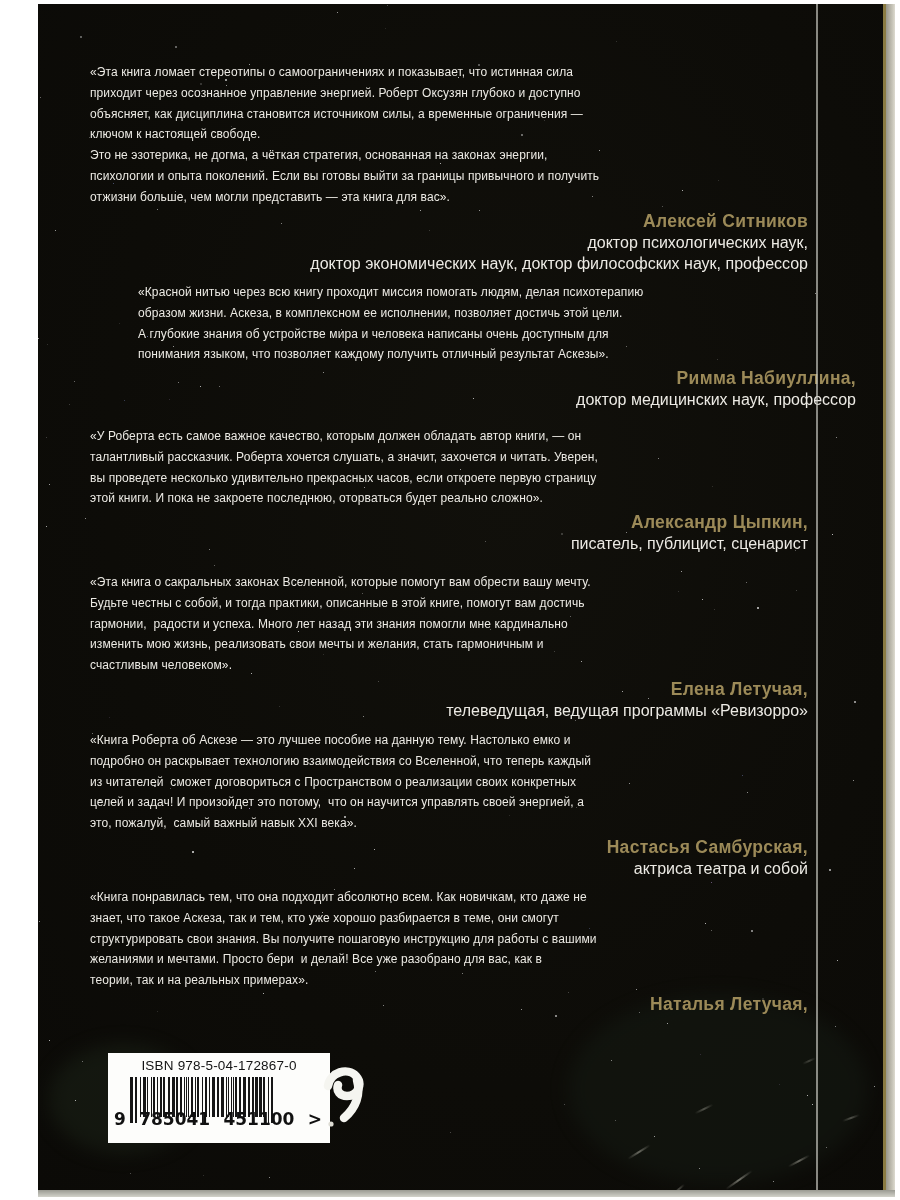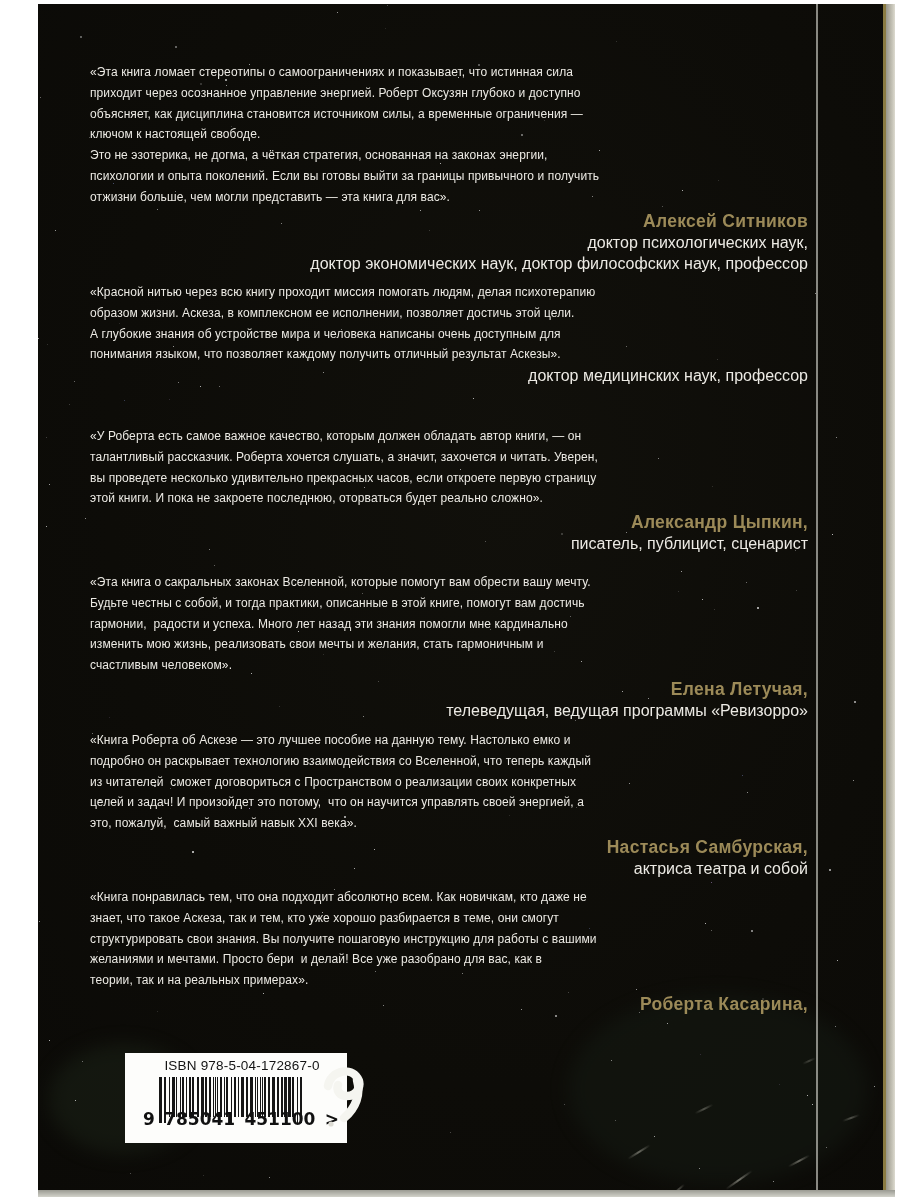--- a/index.html
+++ b/index.html
@@ -22,24 +22,24 @@
   .smudge.b{left:530px;top:990px;width:300px;height:190px;background:#161d15;opacity:.45;}
   .scratch{position:absolute;width:2px;background:linear-gradient(180deg,transparent,#e8e6d8,transparent);
            filter:blur(.4px);}
   .star{position:absolute;border-radius:50%;}
   
   .quote{position:absolute;left:52px;width:718px;}
   .quote-text{white-space:pre;color:#eceae4;font-size:12px;line-height:20.8px;letter-spacing:.1px;}
   .quote-author{margin-top:2px;text-align:right;color:#9c8a58;font-weight:bold;
                 font-size:17.5px;line-height:22px;letter-spacing:.3px;}
   .quote-role{white-space:pre-line;text-align:right;color:#eceae4;font-size:16px;line-height:21px;}
-  .q0{top:58px;} .q1{top:278px;} .q2{top:422px;} .q3{top:568px;} .q4{top:726px;} .q5{top:883px;}
+  .q0{top:58px;} .q1{top:278px;margin-left:48px;} .q2{top:422px;} .q3{top:568px;} .q4{top:726px;} .q5{top:883px;}
   
   .barcode-box{position:absolute;left:70px;top:1049px;width:222px;height:90px;background:#fdfdfb;
-               box-sizing:border-box;padding:5px 8px 0 20px;margin-left:17px;}
+               box-sizing:border-box;padding:5px 8px 0 8px;}
   .isbn-label{text-align:center;color:#141414;font-size:13.5px;line-height:16px;letter-spacing:.2px;
               font-family:"Liberation Sans",sans-serif;}
   .bars{display:flex;align-items:flex-start;height:46px;margin:3px 0 0 14px;}
   .bar{flex:0 0 auto;height:40px;background:#161616;}
   .bar.tall{height:46px;}
   .digits{display:flex;justify-content:space-between;align-items:flex-end;margin-top:-14px;
           color:#111;font-size:17px;font-weight:bold;font-family:"DejaVu Sans",sans-serif;}
   .digits span{background:transparent;}
   .digits .d9{margin-left:-2px;}
   
@@ -256,20 +256,21 @@
       <div class="quote-author">Алексей Ситников</div>
       <div class="quote-role">доктор психологических наук,
 доктор экономических наук, доктор философских наук, профессор</div>
     </section>
 
     <section class="quote q1">
       <div class="quote-text">«Красной нитью через всю книгу проходит миссия помогать людям, делая психотерапию
 образом жизни. Аскеза, в комплексном ее исполнении, позволяет достичь этой цели.
 А глубокие знания об устройстве мира и человека написаны очень доступным для
 понимания языком, что позволяет каждому получить отличный результат Аскезы».</div>
+      <div class="quote-author">Римма Набиуллина,</div>
       <div class="quote-role">доктор медицинских наук, профессор</div>
     </section>
 
     <section class="quote q2">
       <div class="quote-text">«У Роберта есть самое важное качество, которым должен обладать автор книги, — он
 талантливый рассказчик. Роберта хочется слушать, а значит, захочется и читать. Уверен,
 вы проведете несколько удивительно прекрасных часов, если откроете первую страницу
 этой книги. И пока не закроете последнюю, оторваться будет реально сложно».</div>
       <div class="quote-author">Александр Цыпкин,</div>
       <div class="quote-role">писатель, публицист, сценарист</div>
@@ -294,21 +295,21 @@
       <div class="quote-author">Настасья Самбурская,</div>
       <div class="quote-role">актриса театра и собой</div>
     </section>
 
     <section class="quote q5">
       <div class="quote-text">«Книга понравилась тем, что она подходит абсолютно всем. Как новичкам, кто даже не
 знает, что такое Аскеза, так и тем, кто уже хорошо разбирается в теме, они смогут
 структурировать свои знания. Вы получите пошаговую инструкцию для работы с вашими
 желаниями и мечтами. Просто бери  и делай! Все уже разобрано для вас, как в
 теории, так и на реальных примерах».</div>
-      <div class="quote-author">Роберта Касарина,</div>
+      <div class="quote-author">Наталья Летучая,</div>
     </section>
 
     <div class="barcode-box">
       <div class="isbn-label">ISBN 978-5-04-172867-0</div>
       <div class="bars" id="bars">
           <div class="bar tall" style="width: 3px; margin-right: 2px;"></div>
           <div class="bar tall" style="width: 2px; margin-right: 3px;"></div>
           <div class="bar" style="width: 1px; margin-right: 2px;"></div>
           <div class="bar" style="width: 3px; margin-right: 1px;"></div>
           <div class="bar" style="width: 1px; margin-right: 3px;"></div>

